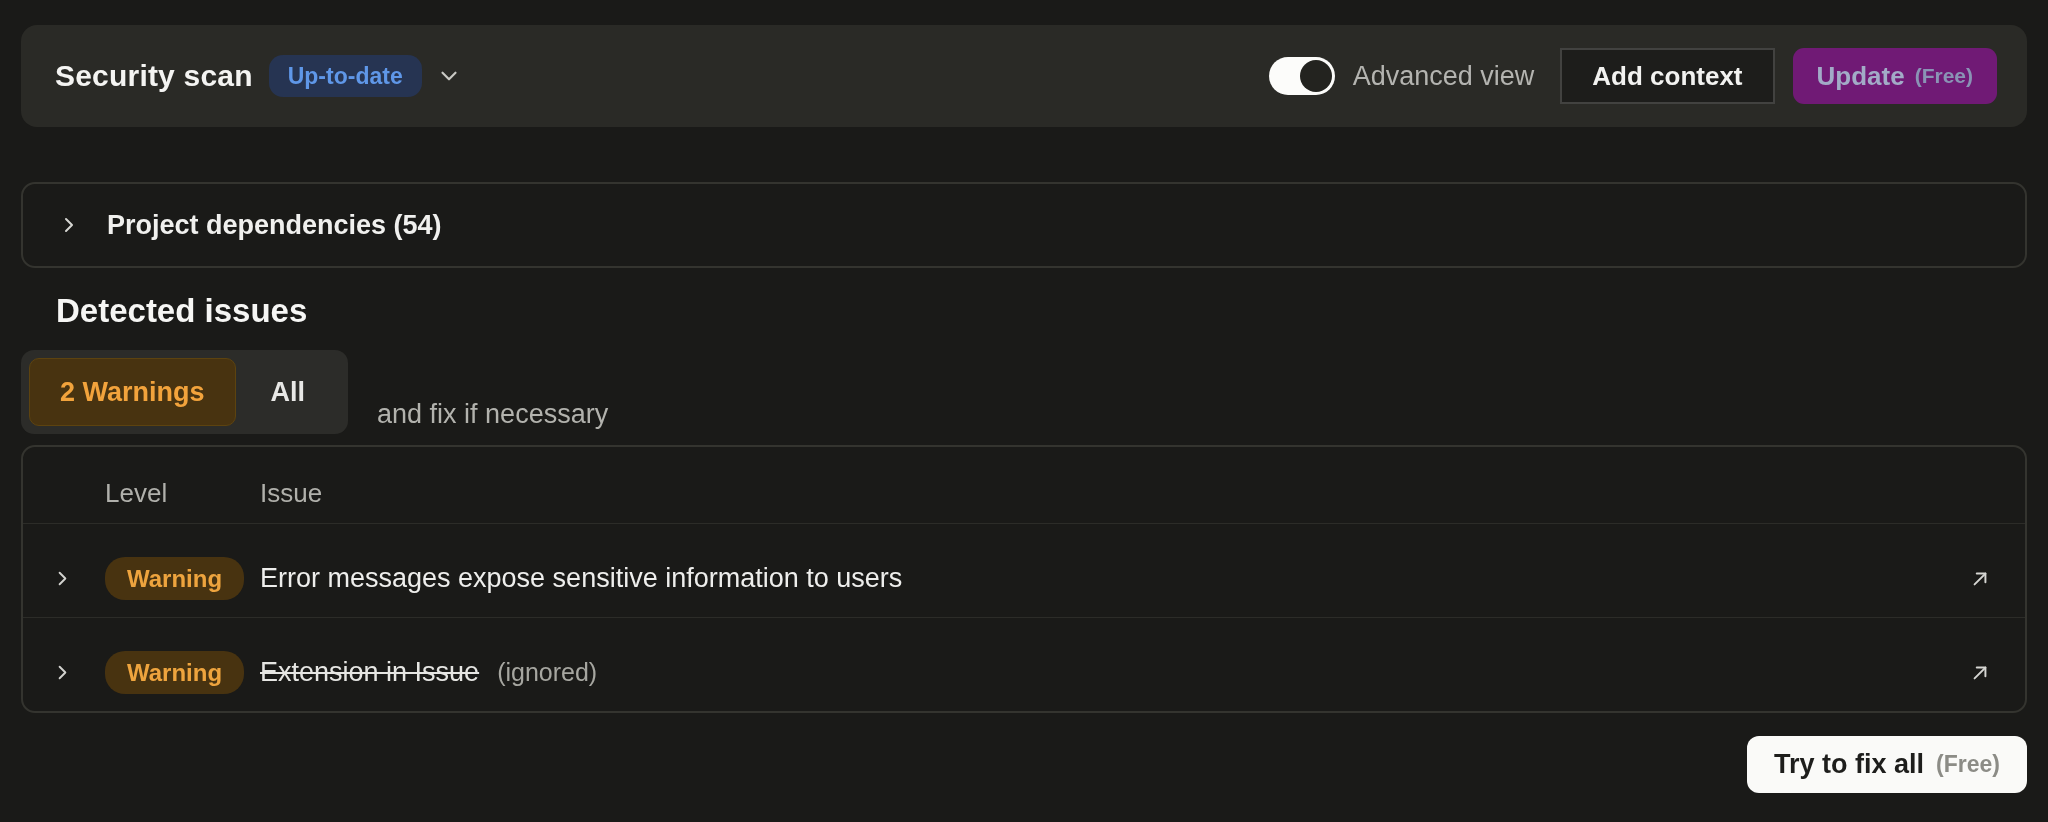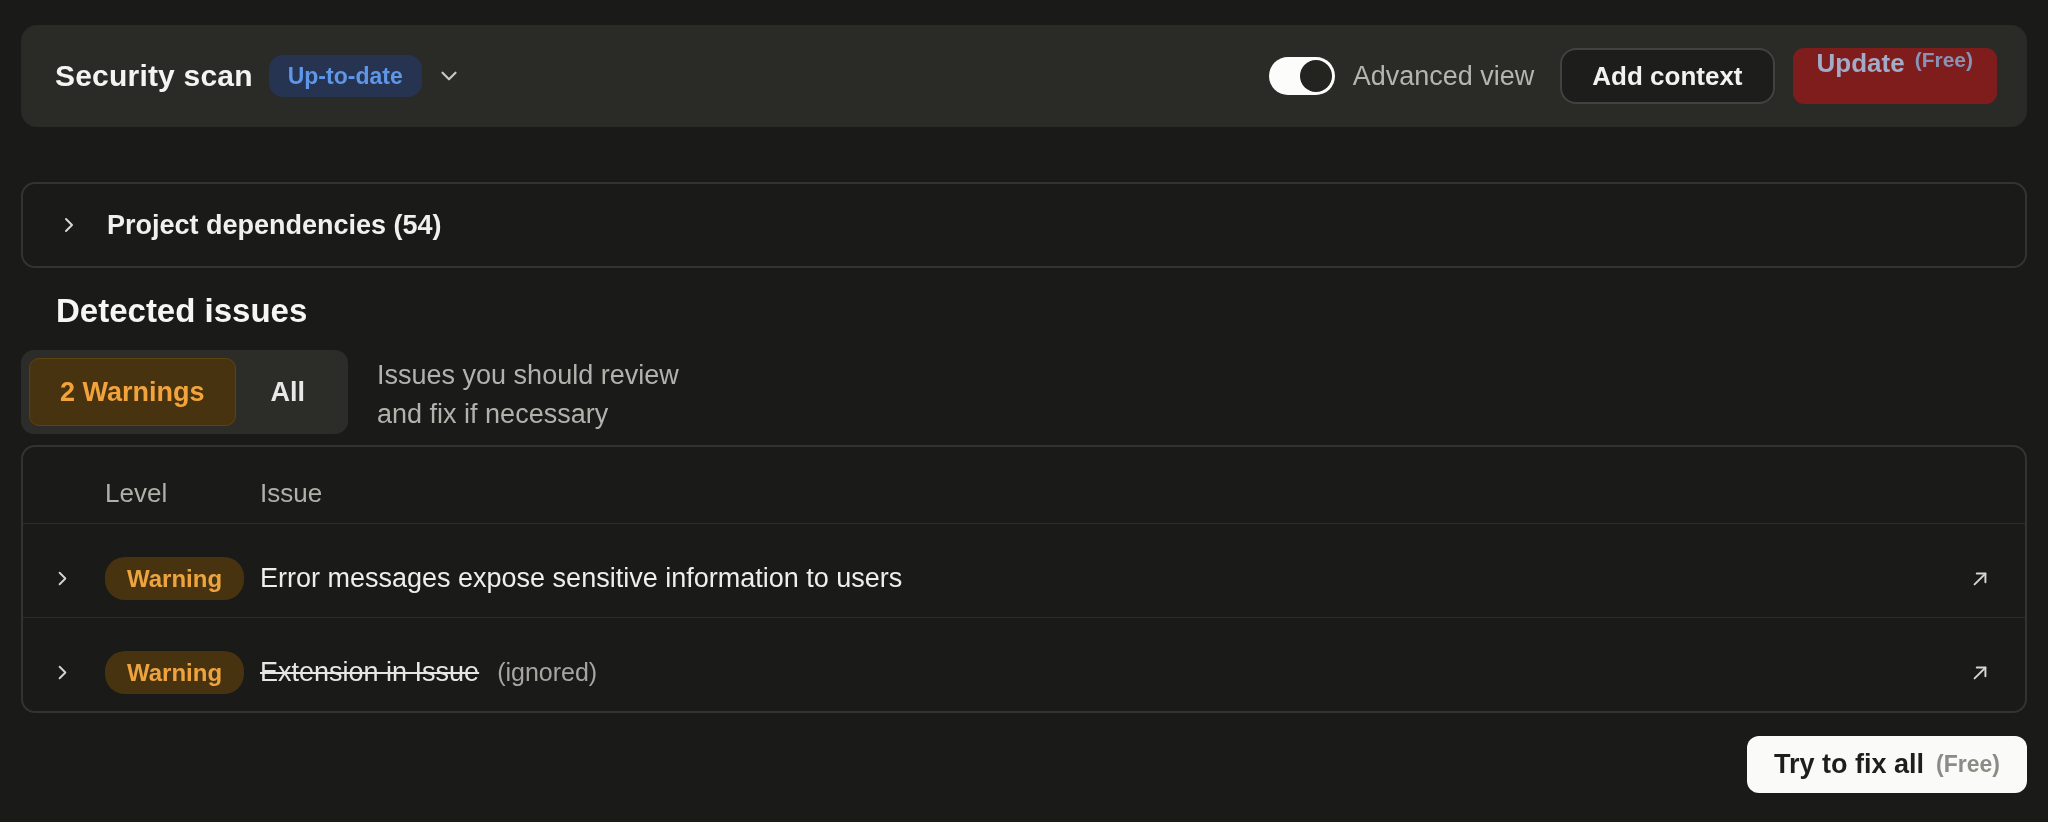--- a/index.html
+++ b/index.html
@@ -64,44 +64,44 @@
   }
   .advanced-label {
     margin-left: 18px;
     font-size: 27px;
     color: #b4b4b0;
   }
   .btn-add-context {
     margin-left: 26px;
     height: 56px;
     padding: 0 30px;
-    border-radius: 16px;
+    border-radius: 0;
     background: #1d1d1b;
     border: 2px solid #424240;
     color: #f2f2f0;
     font-size: 26px;
     font-weight: 700;
     font-family: inherit;
     display: flex;
     align-items: center;
     cursor: pointer;
   }
   .btn-update {
     margin-left: 18px;
     height: 56px;
     padding: 0 24px;
     border-radius: 11px;
-    background: #7f1d1d;
+    background: #701a75;
     border: none;
     color: #a2abc7;
     font-size: 26px;
     font-weight: 700;
     font-family: inherit;
     display: flex;
-    align-items: flex-start;
+    align-items: center;
     gap: 10px;
     cursor: pointer;
   }
   .btn-update .suffix {
     font-size: 21px;
     font-weight: 600;
     color: #8a93b5;
   }
 
   
@@ -282,21 +282,20 @@
 </div>
 
 <div class="section-heading">Detected issues</div>
 
 <div class="filter-row">
   <div class="filter-group" id="filter-group">
       <button class="filter-tab active">2 Warnings</button>
       <button class="filter-tab">All</button>
     </div>
   <div class="filter-desc">
-    <div>Issues you should review</div>
     <div>and fix if necessary</div>
   </div>
 </div>
 
 <div class="issues-table">
   <div class="tbl-row tbl-header">
     <span class="col-label col-level">Level</span>
     <span class="col-label col-issue">Issue</span>
   </div>
   <div class="tbl-body" id="tbl-body">

